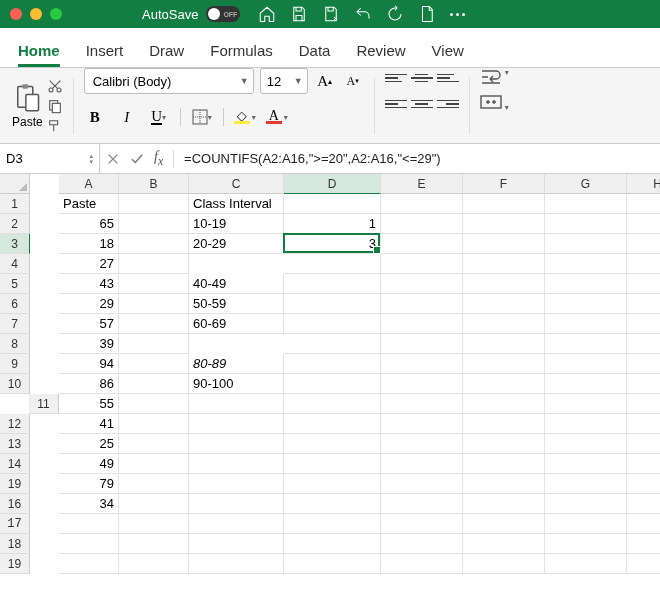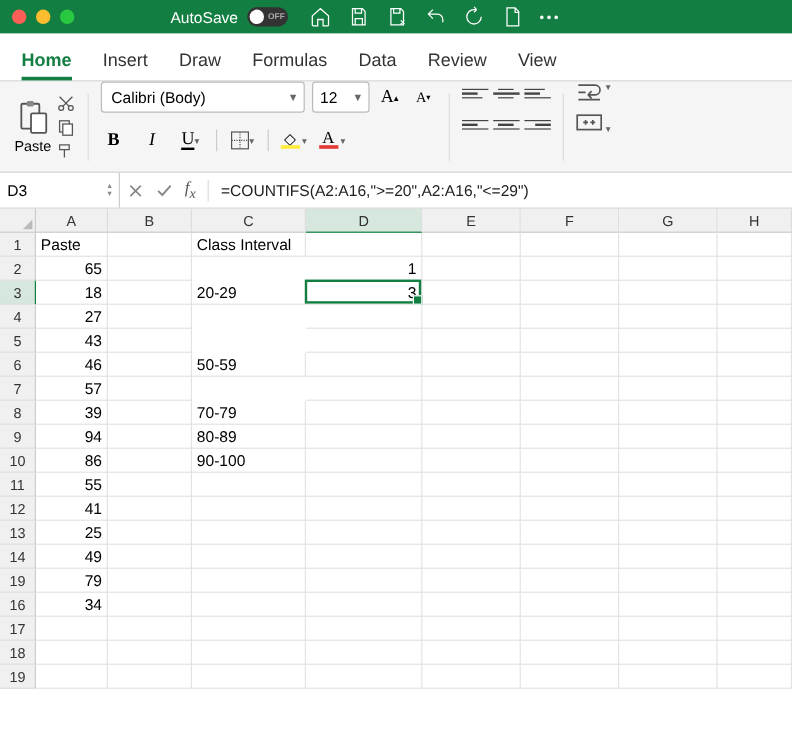--- a/index.html
+++ b/index.html
@@ -273,27 +273,27 @@
         <div class="rowhead" style="height: 20px;">1</div>
         <div class="rowhead" style="height: 20px;">2</div>
         <div class="rowhead active" style="height: 20px;">3</div>
         <div class="rowhead" style="height: 20px;">4</div>
         <div class="rowhead" style="height: 20px;">5</div>
         <div class="rowhead" style="height: 20px;">6</div>
         <div class="rowhead" style="height: 20px;">7</div>
         <div class="rowhead" style="height: 20px;">8</div>
         <div class="rowhead" style="height: 20px;">9</div>
         <div class="rowhead" style="height: 20px;">10</div>
-        <div class="rowhead" style="height: 20px;">11</div>
+        <div class="rowhead" style="height: 20px; margin-left: 29px;">11</div>
         <div class="rowhead" style="height: 20px;">12</div>
         <div class="rowhead" style="height: 20px;">13</div>
         <div class="rowhead" style="height: 20px;">14</div>
         <div class="rowhead" style="height: 20px;">19</div>
         <div class="rowhead" style="height: 20px;">16</div>
-        <div class="rowhead" style="height: 20px;">17</div>
+        <div class="rowhead" style="height: 20px; font-family: Liberation Mono, monospace;">17</div>
         <div class="rowhead" style="height: 20px;">18</div>
         <div class="rowhead" style="height: 20px;">19</div>
       </div>
   </div>
   <div style="flex:1;position:relative">
     <div class="colheads" id="colheads">
         <div class="colhead" style="width: 60px;">A</div>
         <div class="colhead" style="width: 70px;">B</div>
         <div class="colhead" style="width: 95px;">C</div>
         <div class="colhead active" style="width: 97px;">D</div>
@@ -306,20 +306,21 @@
         <div class="cell" style="left: 0px; top: 0px; width: 60px; height: 20px;">Paste</div>
         <div class="cell" style="left: 60px; top: 0px; width: 70px; height: 20px;"></div>
         <div class="cell" style="left: 130px; top: 0px; width: 95px; height: 20px;">Class Interval</div>
         <div class="cell" style="left: 225px; top: 0px; width: 97px; height: 20px;"></div>
         <div class="cell" style="left: 322px; top: 0px; width: 82px; height: 20px;"></div>
         <div class="cell" style="left: 404px; top: 0px; width: 82px; height: 20px;"></div>
         <div class="cell" style="left: 486px; top: 0px; width: 82px; height: 20px;"></div>
         <div class="cell" style="left: 568px; top: 0px; width: 62px; height: 20px;"></div>
         <div class="cell num" style="left: 0px; top: 20px; width: 60px; height: 20px;">65</div>
         <div class="cell" style="left: 60px; top: 20px; width: 70px; height: 20px;"></div>
+        <div class="cell" style="left: 130px; top: 20px; width: 95px; height: 20px;">10-19</div>
         <div class="cell num" style="left: 225px; top: 20px; width: 97px; height: 20px;">1</div>
         <div class="cell" style="left: 322px; top: 20px; width: 82px; height: 20px;"></div>
         <div class="cell" style="left: 404px; top: 20px; width: 82px; height: 20px;"></div>
         <div class="cell" style="left: 486px; top: 20px; width: 82px; height: 20px;"></div>
         <div class="cell" style="left: 568px; top: 20px; width: 62px; height: 20px;"></div>
         <div class="cell num" style="left: 0px; top: 40px; width: 60px; height: 20px;">18</div>
         <div class="cell" style="left: 60px; top: 40px; width: 70px; height: 20px;"></div>
         <div class="cell" style="left: 130px; top: 40px; width: 95px; height: 20px;">20-29</div>
         <div class="cell num" style="left: 225px; top: 40px; width: 97px; height: 20px;">3</div>
         <div class="cell" style="left: 322px; top: 40px; width: 82px; height: 20px;"></div>
@@ -328,51 +329,52 @@
         <div class="cell" style="left: 568px; top: 40px; width: 62px; height: 20px;"></div>
         <div class="cell num" style="left: 0px; top: 60px; width: 60px; height: 20px;">27</div>
         <div class="cell" style="left: 60px; top: 60px; width: 70px; height: 20px;"></div>
         <div class="cell" style="left: 225px; top: 60px; width: 97px; height: 20px;"></div>
         <div class="cell" style="left: 322px; top: 60px; width: 82px; height: 20px;"></div>
         <div class="cell" style="left: 404px; top: 60px; width: 82px; height: 20px;"></div>
         <div class="cell" style="left: 486px; top: 60px; width: 82px; height: 20px;"></div>
         <div class="cell" style="left: 568px; top: 60px; width: 62px; height: 20px;"></div>
         <div class="cell num" style="left: 0px; top: 80px; width: 60px; height: 20px;">43</div>
         <div class="cell" style="left: 60px; top: 80px; width: 70px; height: 20px;"></div>
+        <div class="cell" style="left: 130px; top: 80px; width: 95px; height: 20px;">40-49</div>
         <div class="cell" style="left: 225px; top: 80px; width: 97px; height: 20px;"></div>
         <div class="cell" style="left: 322px; top: 80px; width: 82px; height: 20px;"></div>
         <div class="cell" style="left: 404px; top: 80px; width: 82px; height: 20px;"></div>
         <div class="cell" style="left: 486px; top: 80px; width: 82px; height: 20px;"></div>
         <div class="cell" style="left: 568px; top: 80px; width: 62px; height: 20px;"></div>
-        <div class="cell num" style="left: 0px; top: 100px; width: 60px; height: 20px;">46</div>
+        <div class="cell num" style="left: 0px; top: 100px; width: 60px; height: 20px;">29</div>
         <div class="cell" style="left: 60px; top: 100px; width: 70px; height: 20px;"></div>
         <div class="cell" style="left: 130px; top: 100px; width: 95px; height: 20px;">50-59</div>
         <div class="cell" style="left: 225px; top: 100px; width: 97px; height: 20px;"></div>
         <div class="cell" style="left: 322px; top: 100px; width: 82px; height: 20px;"></div>
         <div class="cell" style="left: 404px; top: 100px; width: 82px; height: 20px;"></div>
         <div class="cell" style="left: 486px; top: 100px; width: 82px; height: 20px;"></div>
         <div class="cell" style="left: 568px; top: 100px; width: 62px; height: 20px;"></div>
         <div class="cell num" style="left: 0px; top: 120px; width: 60px; height: 20px;">57</div>
         <div class="cell" style="left: 60px; top: 120px; width: 70px; height: 20px;"></div>
+        <div class="cell" style="left: 130px; top: 120px; width: 95px; height: 20px;">60-69</div>
         <div class="cell" style="left: 225px; top: 120px; width: 97px; height: 20px;"></div>
         <div class="cell" style="left: 322px; top: 120px; width: 82px; height: 20px;"></div>
         <div class="cell" style="left: 404px; top: 120px; width: 82px; height: 20px;"></div>
         <div class="cell" style="left: 486px; top: 120px; width: 82px; height: 20px;"></div>
         <div class="cell" style="left: 568px; top: 120px; width: 62px; height: 20px;"></div>
         <div class="cell num" style="left: 0px; top: 140px; width: 60px; height: 20px;">39</div>
         <div class="cell" style="left: 60px; top: 140px; width: 70px; height: 20px;"></div>
-        <div class="cell" style="left: 130px; top: 140px; width: 95px; height: 20px;">70-79</div>
         <div class="cell" style="left: 225px; top: 140px; width: 97px; height: 20px;"></div>
         <div class="cell" style="left: 322px; top: 140px; width: 82px; height: 20px;"></div>
         <div class="cell" style="left: 404px; top: 140px; width: 82px; height: 20px;"></div>
         <div class="cell" style="left: 486px; top: 140px; width: 82px; height: 20px;"></div>
         <div class="cell" style="left: 568px; top: 140px; width: 62px; height: 20px;"></div>
         <div class="cell num" style="left: 0px; top: 160px; width: 60px; height: 20px;">94</div>
         <div class="cell" style="left: 60px; top: 160px; width: 70px; height: 20px;"></div>
-        <div class="cell" style="left: 130px; top: 160px; width: 95px; height: 20px;">80-89</div>
+        <div class="cell" style="left: 130px; top: 160px; width: 95px; height: 20px; font-style: italic;">80-89</div>
         <div class="cell" style="left: 225px; top: 160px; width: 97px; height: 20px;"></div>
         <div class="cell" style="left: 322px; top: 160px; width: 82px; height: 20px;"></div>
         <div class="cell" style="left: 404px; top: 160px; width: 82px; height: 20px;"></div>
         <div class="cell" style="left: 486px; top: 160px; width: 82px; height: 20px;"></div>
         <div class="cell" style="left: 568px; top: 160px; width: 62px; height: 20px;"></div>
         <div class="cell num" style="left: 0px; top: 180px; width: 60px; height: 20px;">86</div>
         <div class="cell" style="left: 60px; top: 180px; width: 70px; height: 20px;"></div>
         <div class="cell" style="left: 130px; top: 180px; width: 95px; height: 20px;">90-100</div>
         <div class="cell" style="left: 225px; top: 180px; width: 97px; height: 20px;"></div>
         <div class="cell" style="left: 322px; top: 180px; width: 82px; height: 20px;"></div>

